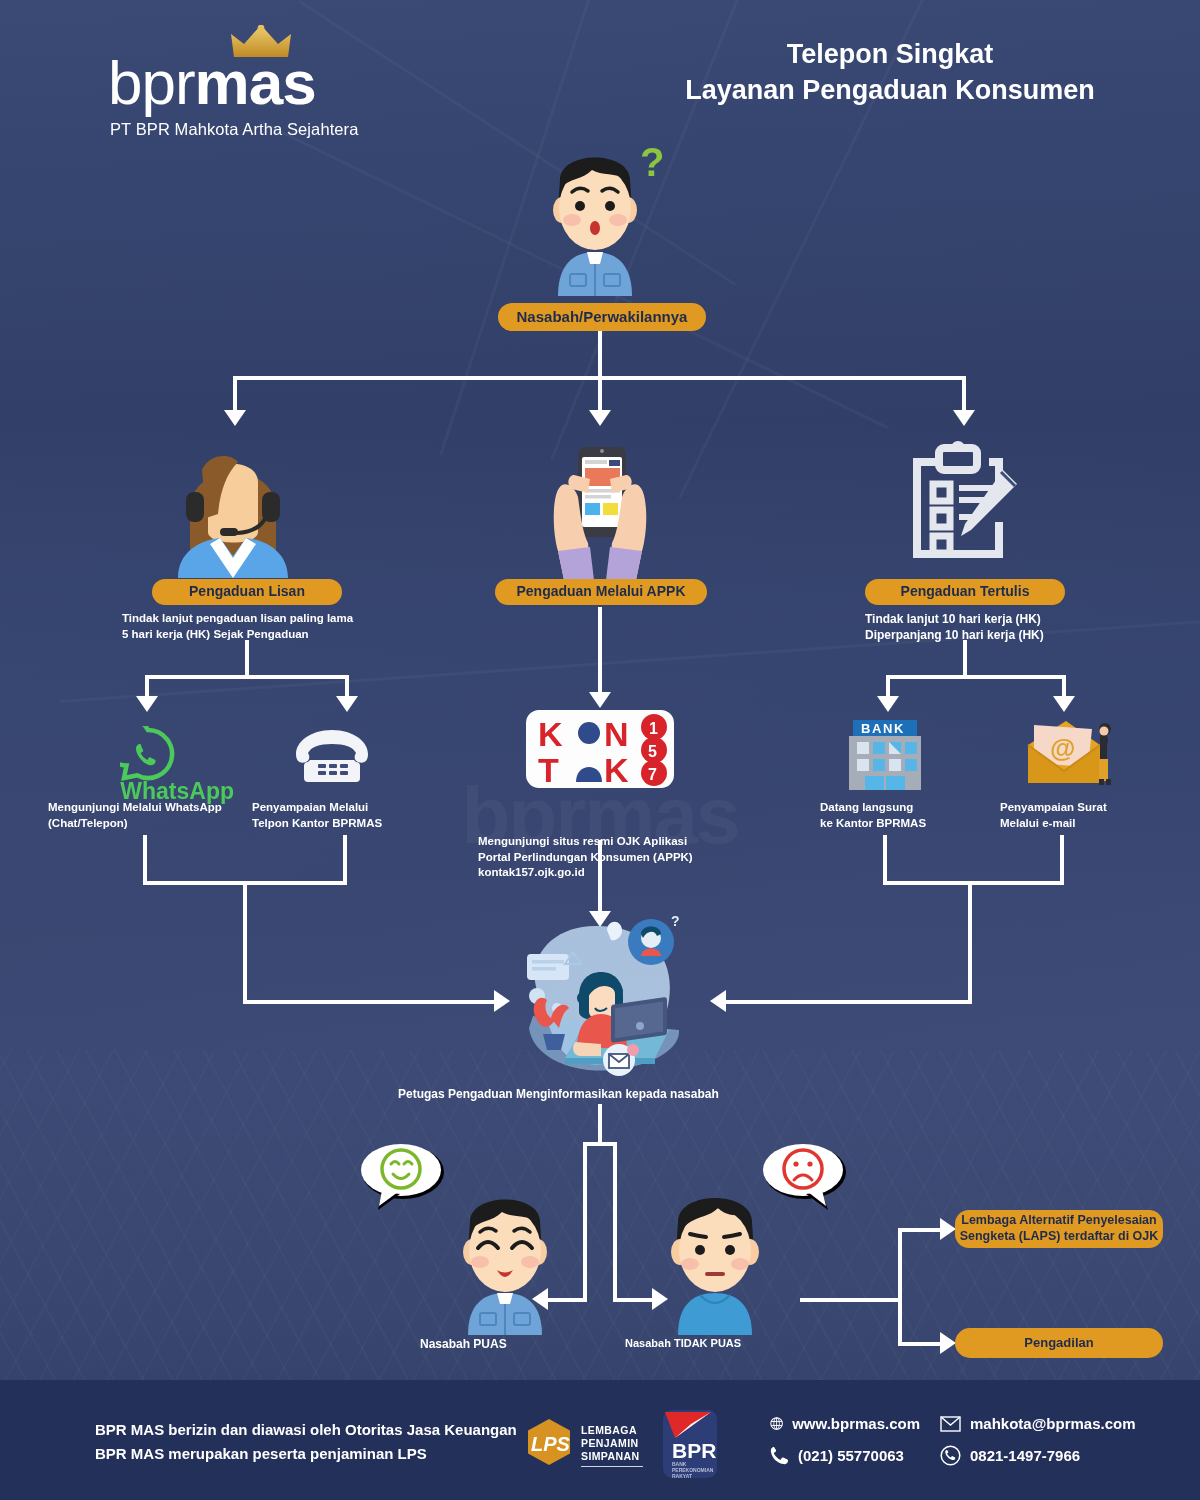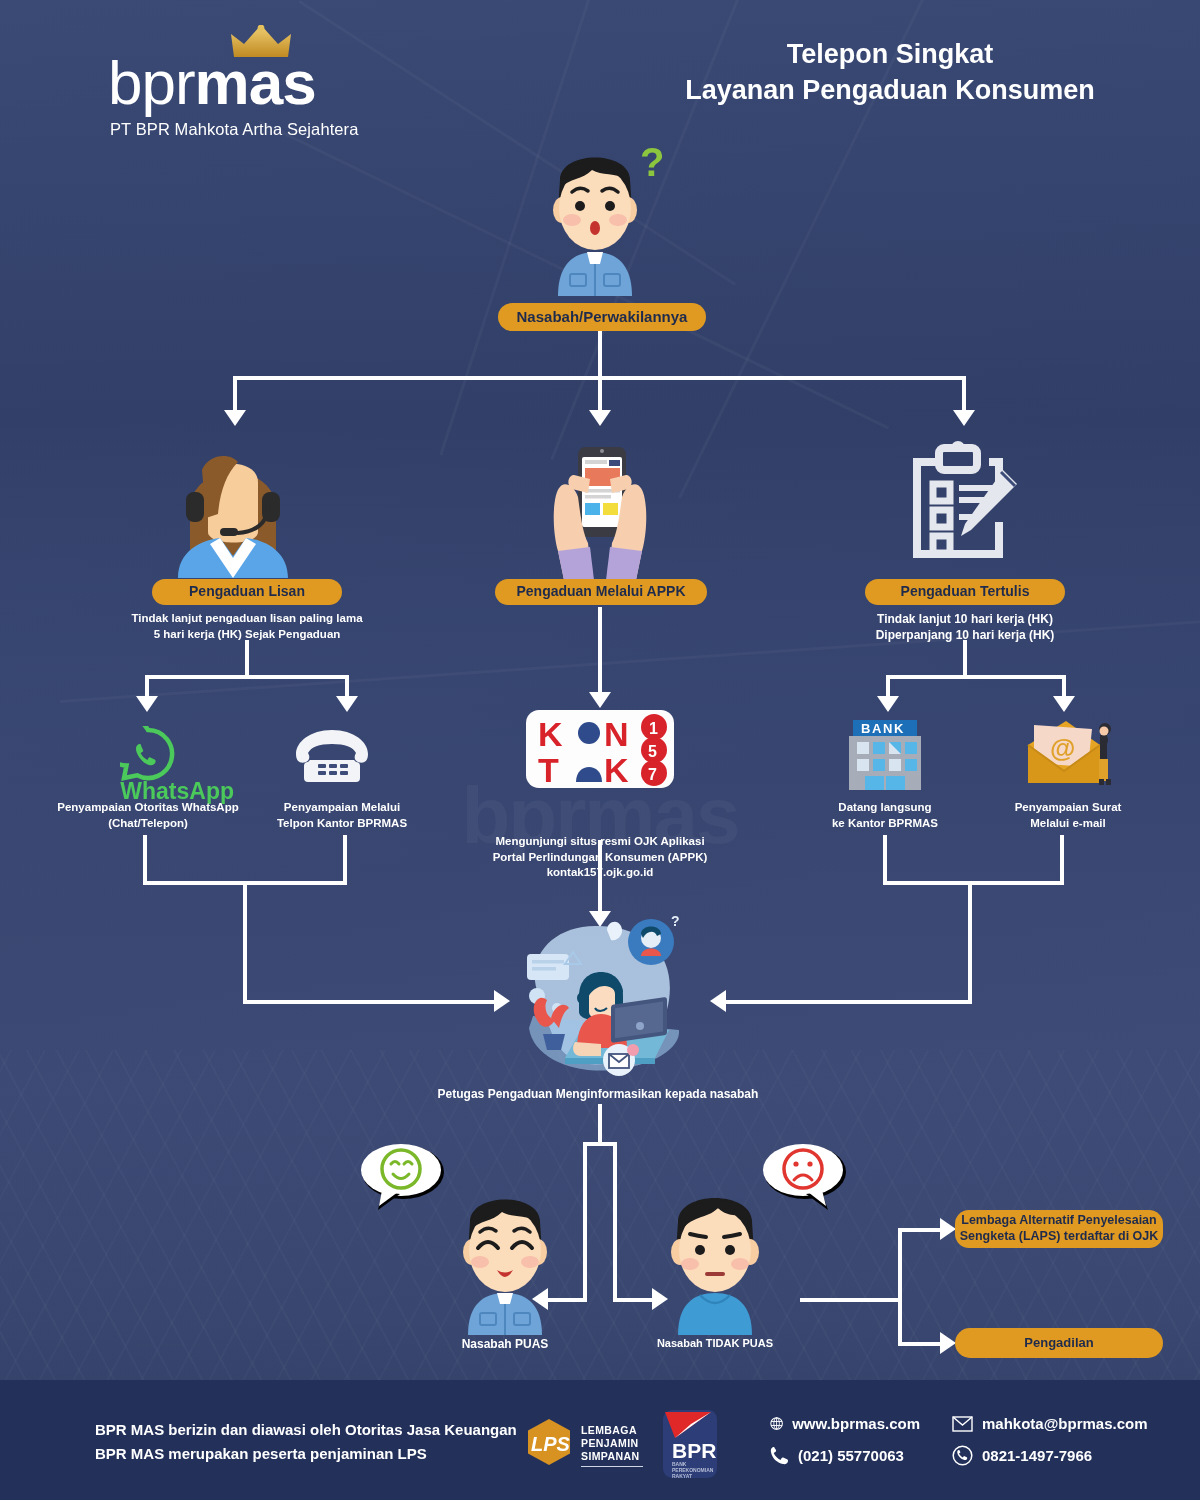--- a/index.html
+++ b/index.html
@@ -41,38 +41,38 @@
     text-align: center; color: #fff; font-size: 27px; font-weight: 700; line-height: 1.35;
   }
 
   
   .pill {
     position: absolute; background: #e09a21; color: #1f2b4d;
     border-radius: 22px; font-weight: 700; text-align: center;
     display: flex; align-items: center; justify-content: center;
     line-height: 1.25;
   }
-  .cap { position: absolute; color: #fff; text-align: center; font-weight: 700; line-height: 1.35; }
+  .cap { position: absolute; color: #fff; text-align: left; font-weight: 700; line-height: 1.35; }
   .bullets { position: absolute; color:#fff; font-size: 11.5px; font-weight:700; line-height: 1.62; }
   .bullets li { margin-left: 12px; }
   
   .ln { position: absolute; background: #fff; }
   .ln.v { width: 4px; }
   .ln.h { height: 4px; }
   .arw { position: absolute; width: 0; height: 0; }
   .arw.down { border-left: 11px solid transparent; border-right: 11px solid transparent; border-top: 16px solid #fff; }
   .arw.right { border-top: 11px solid transparent; border-bottom: 11px solid transparent; border-left: 16px solid #fff; }
   .arw.left { border-top: 11px solid transparent; border-bottom: 11px solid transparent; border-right: 16px solid #fff; }
   .ill { position: absolute; }
 
   
   .footer { position: absolute; left:0; right:0; bottom:0; height: 120px; background: #22305a; }
   .ftxt { position:absolute; left: 95px; top: 1418px; color:#fff; font-size:15px; font-weight:700; line-height:1.6; }
   .contact { position:absolute; left: 770px; top: 1414px; color:#fff; font-size:15px; font-weight:700; }
-  .cpair { display:flex; gap: 32px; }
+  .cpair { display:flex; gap: 20px; }
   .cpair > div { display:flex; align-items:center; gap:9px; }
   .cpair .w1 { width: 150px; }
   svg { display:block; }
 </style>
 </head>
 <body>
 
 <div id="stage">
 
   <div class="bgstreak" style="left:600px;top:-40px;width:3px;height:520px;transform:rotate(18deg);"></div>
@@ -213,21 +213,21 @@
   <div class="ln v" style="left:1062px;top:675px;height:24px;"></div>
   <div class="arw down" style="left:877px;top:696px;"></div>
   <div class="arw down" style="left:1053px;top:696px;"></div>
 
   <svg class="ill" style="left:120px;top:726px;width:56px;height:56px;" viewBox="0 0 56 56">
     <path d="M28 4 A24 24 0 1 0 6.5 39.5 L4 52 L17 49.3 A24 24 0 1 0 28 4 Z" fill="none" stroke="#4bc95a" stroke-width="4.5"></path>
     <path d="M20 18 c-2 0-4 1.5-4 5 0 5 6 14 13 16 3.5 1 6-1 6.5-3 .4-1.6-.2-2.2-1.5-2.8l-3.6-1.7c-.9-.4-1.5 0-2 .8l-1 1.6c-3-1.4-5.6-4-6.8-6.8l1.7-1c.8-.5 1-1.2.7-2l-1.6-3.7C20.9 18.6 20.6 18 20 18 Z" fill="#4bc95a"></path>
   </svg>
   <div style="position:absolute;left:62px;top:778px;width:172px;text-align:right;font-size:23px;font-weight:700;color:#4bc95a;">WhatsApp</div>
   <div class="cap" style="left:48px;top:800px;width:200px;font-size:11.5px;">
-    <div>Penyampaian Otoritas WhatsApp</div>
+    <div>Mengunjungi Melalui WhatsApp</div>
     <div>(Chat/Telepon)</div>
   </div>
 
   <svg class="ill" style="left:292px;top:728px;width:80px;height:58px;" viewBox="0 0 80 58">
     <path d="M40 2 C18 2 4 14 4 26 c0 8 5 10 10 8 4-1.6 4-6 2-9 3-6 11-9 24-9 s21 3 24 9 c-2 3-2 7.4 2 9 5 2 10 0 10-8 C76 14 62 2 40 2 Z" fill="#f3f4f8"></path>
     <rect x="12" y="34" width="56" height="20" rx="4" fill="#f3f4f8"></rect>
     <path d="M18 32 h44 l6 6 H12 Z" fill="#f3f4f8"></path>
     <g fill="#3d4c78">
       <rect x="26" y="36" width="8" height="4" rx="1"></rect>
         <rect x="37" y="36" width="8" height="4" rx="1"></rect>

